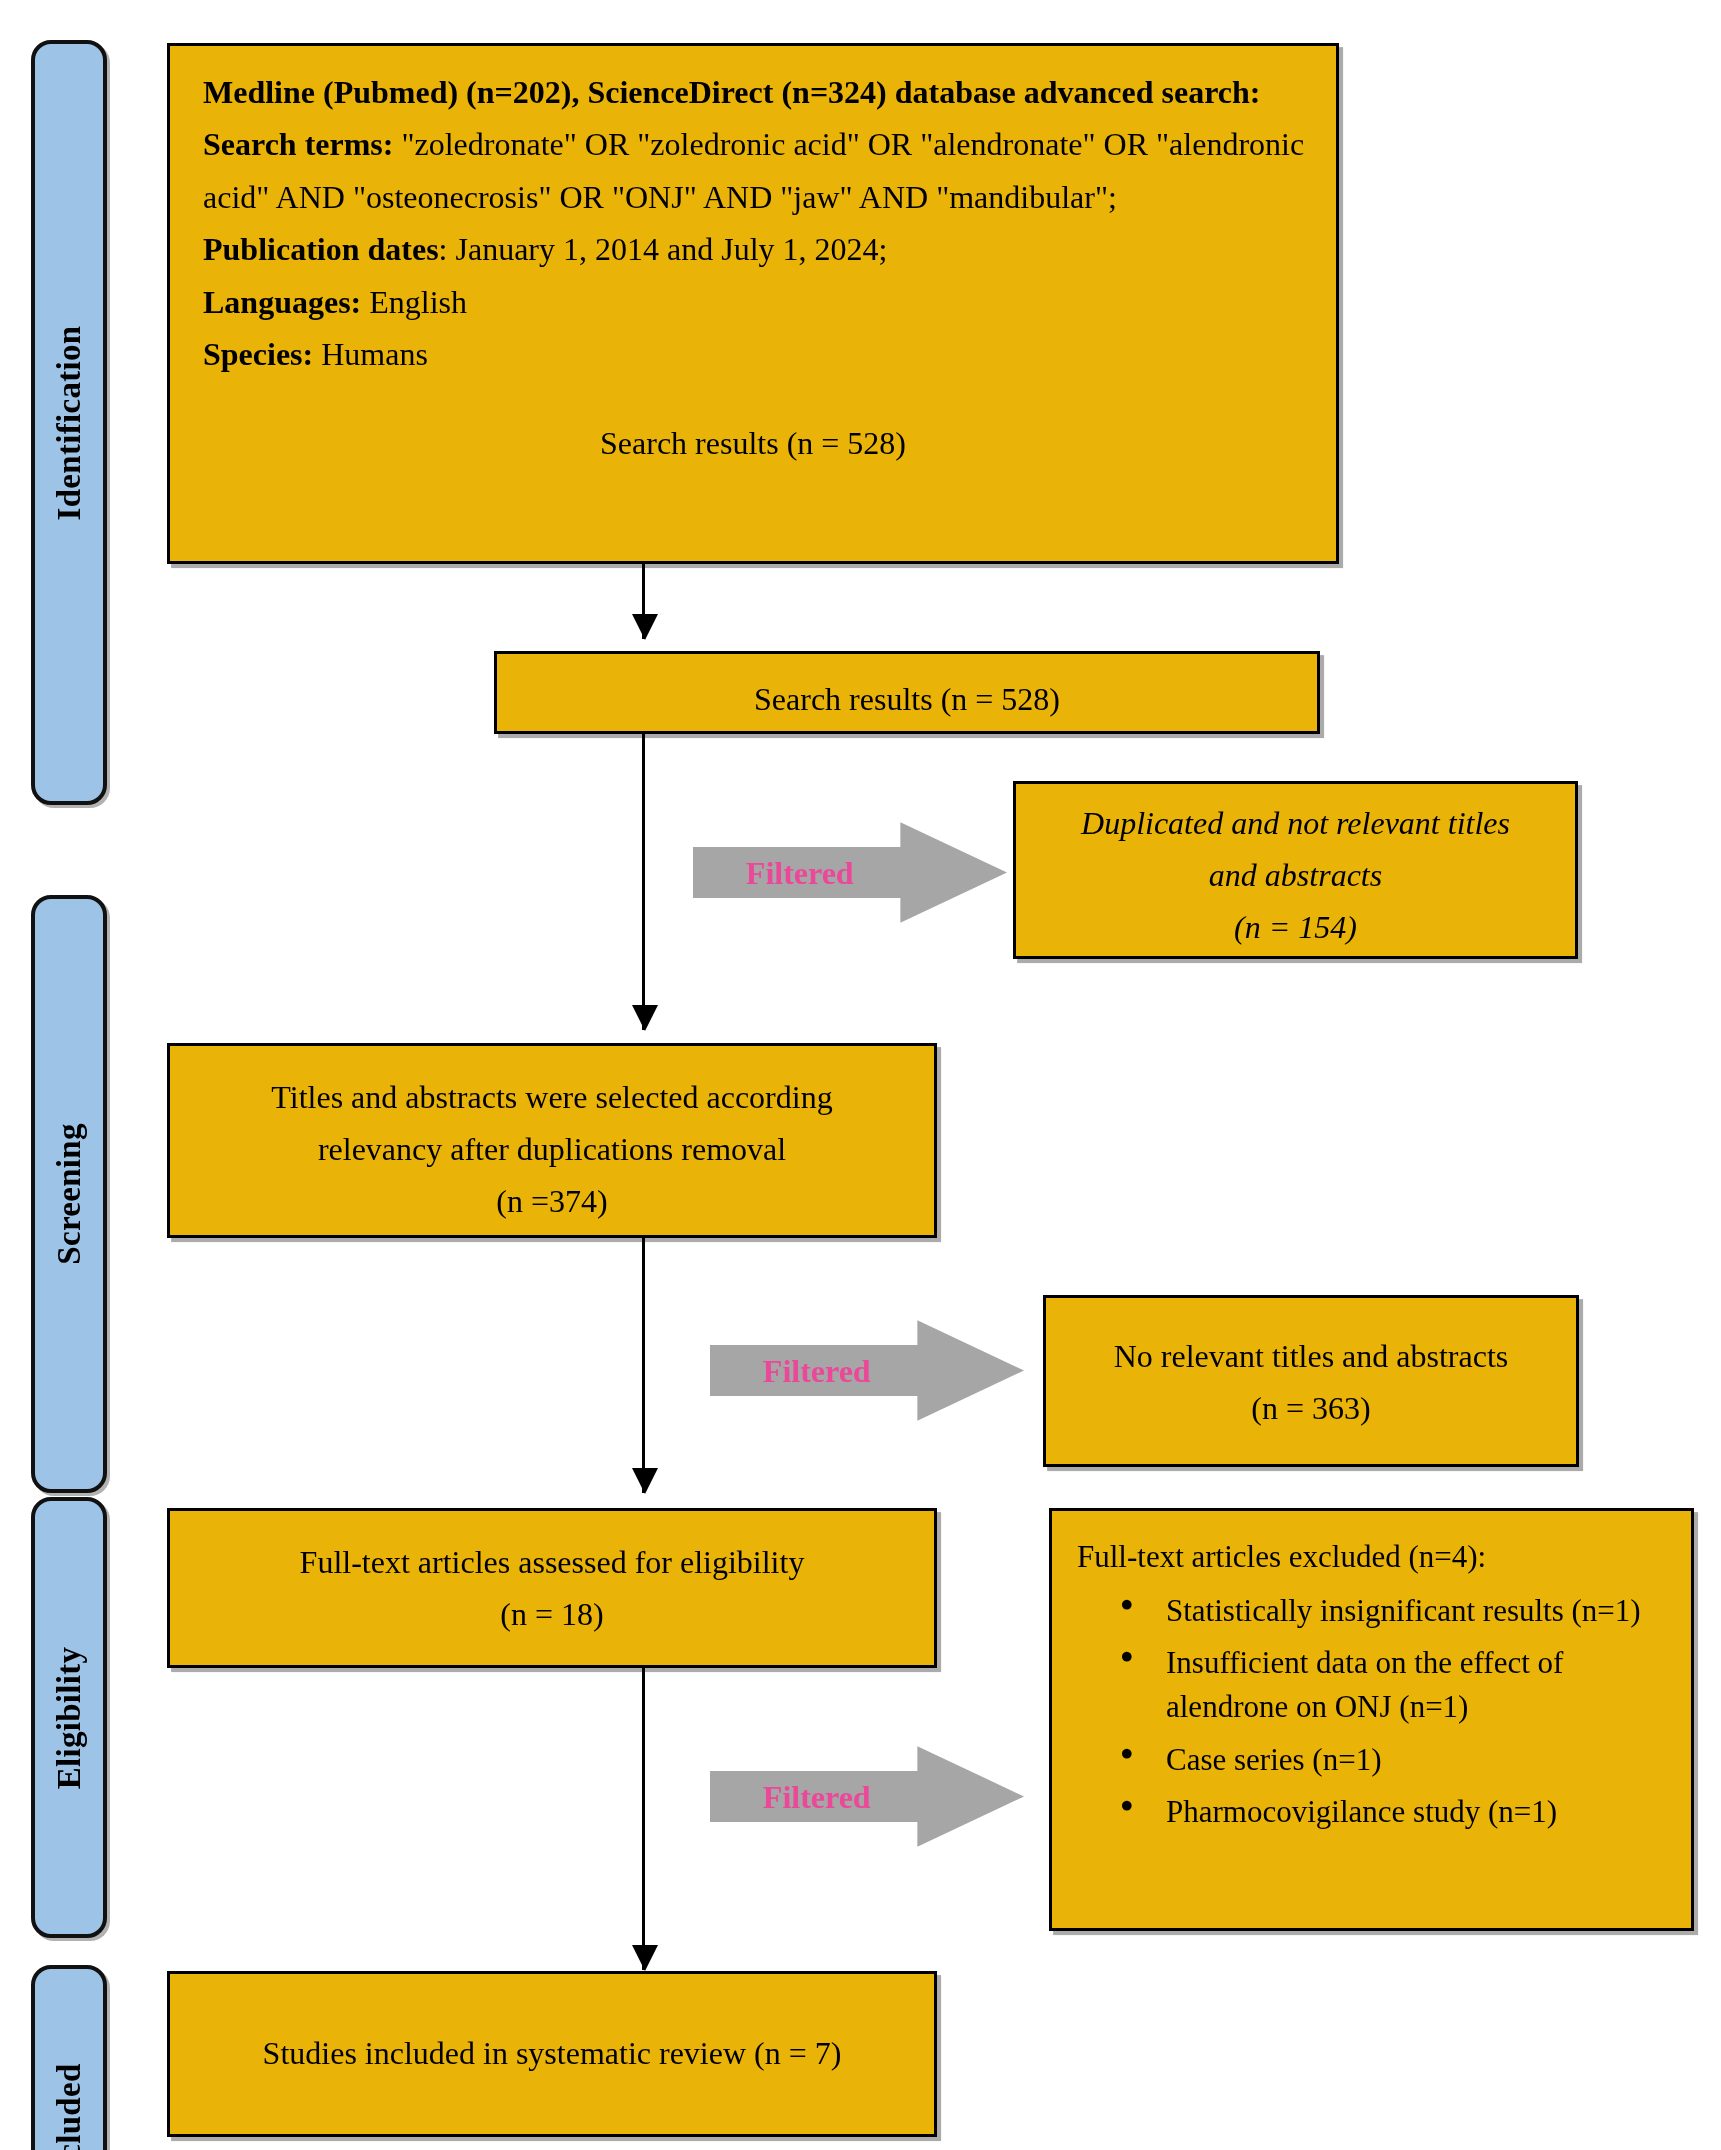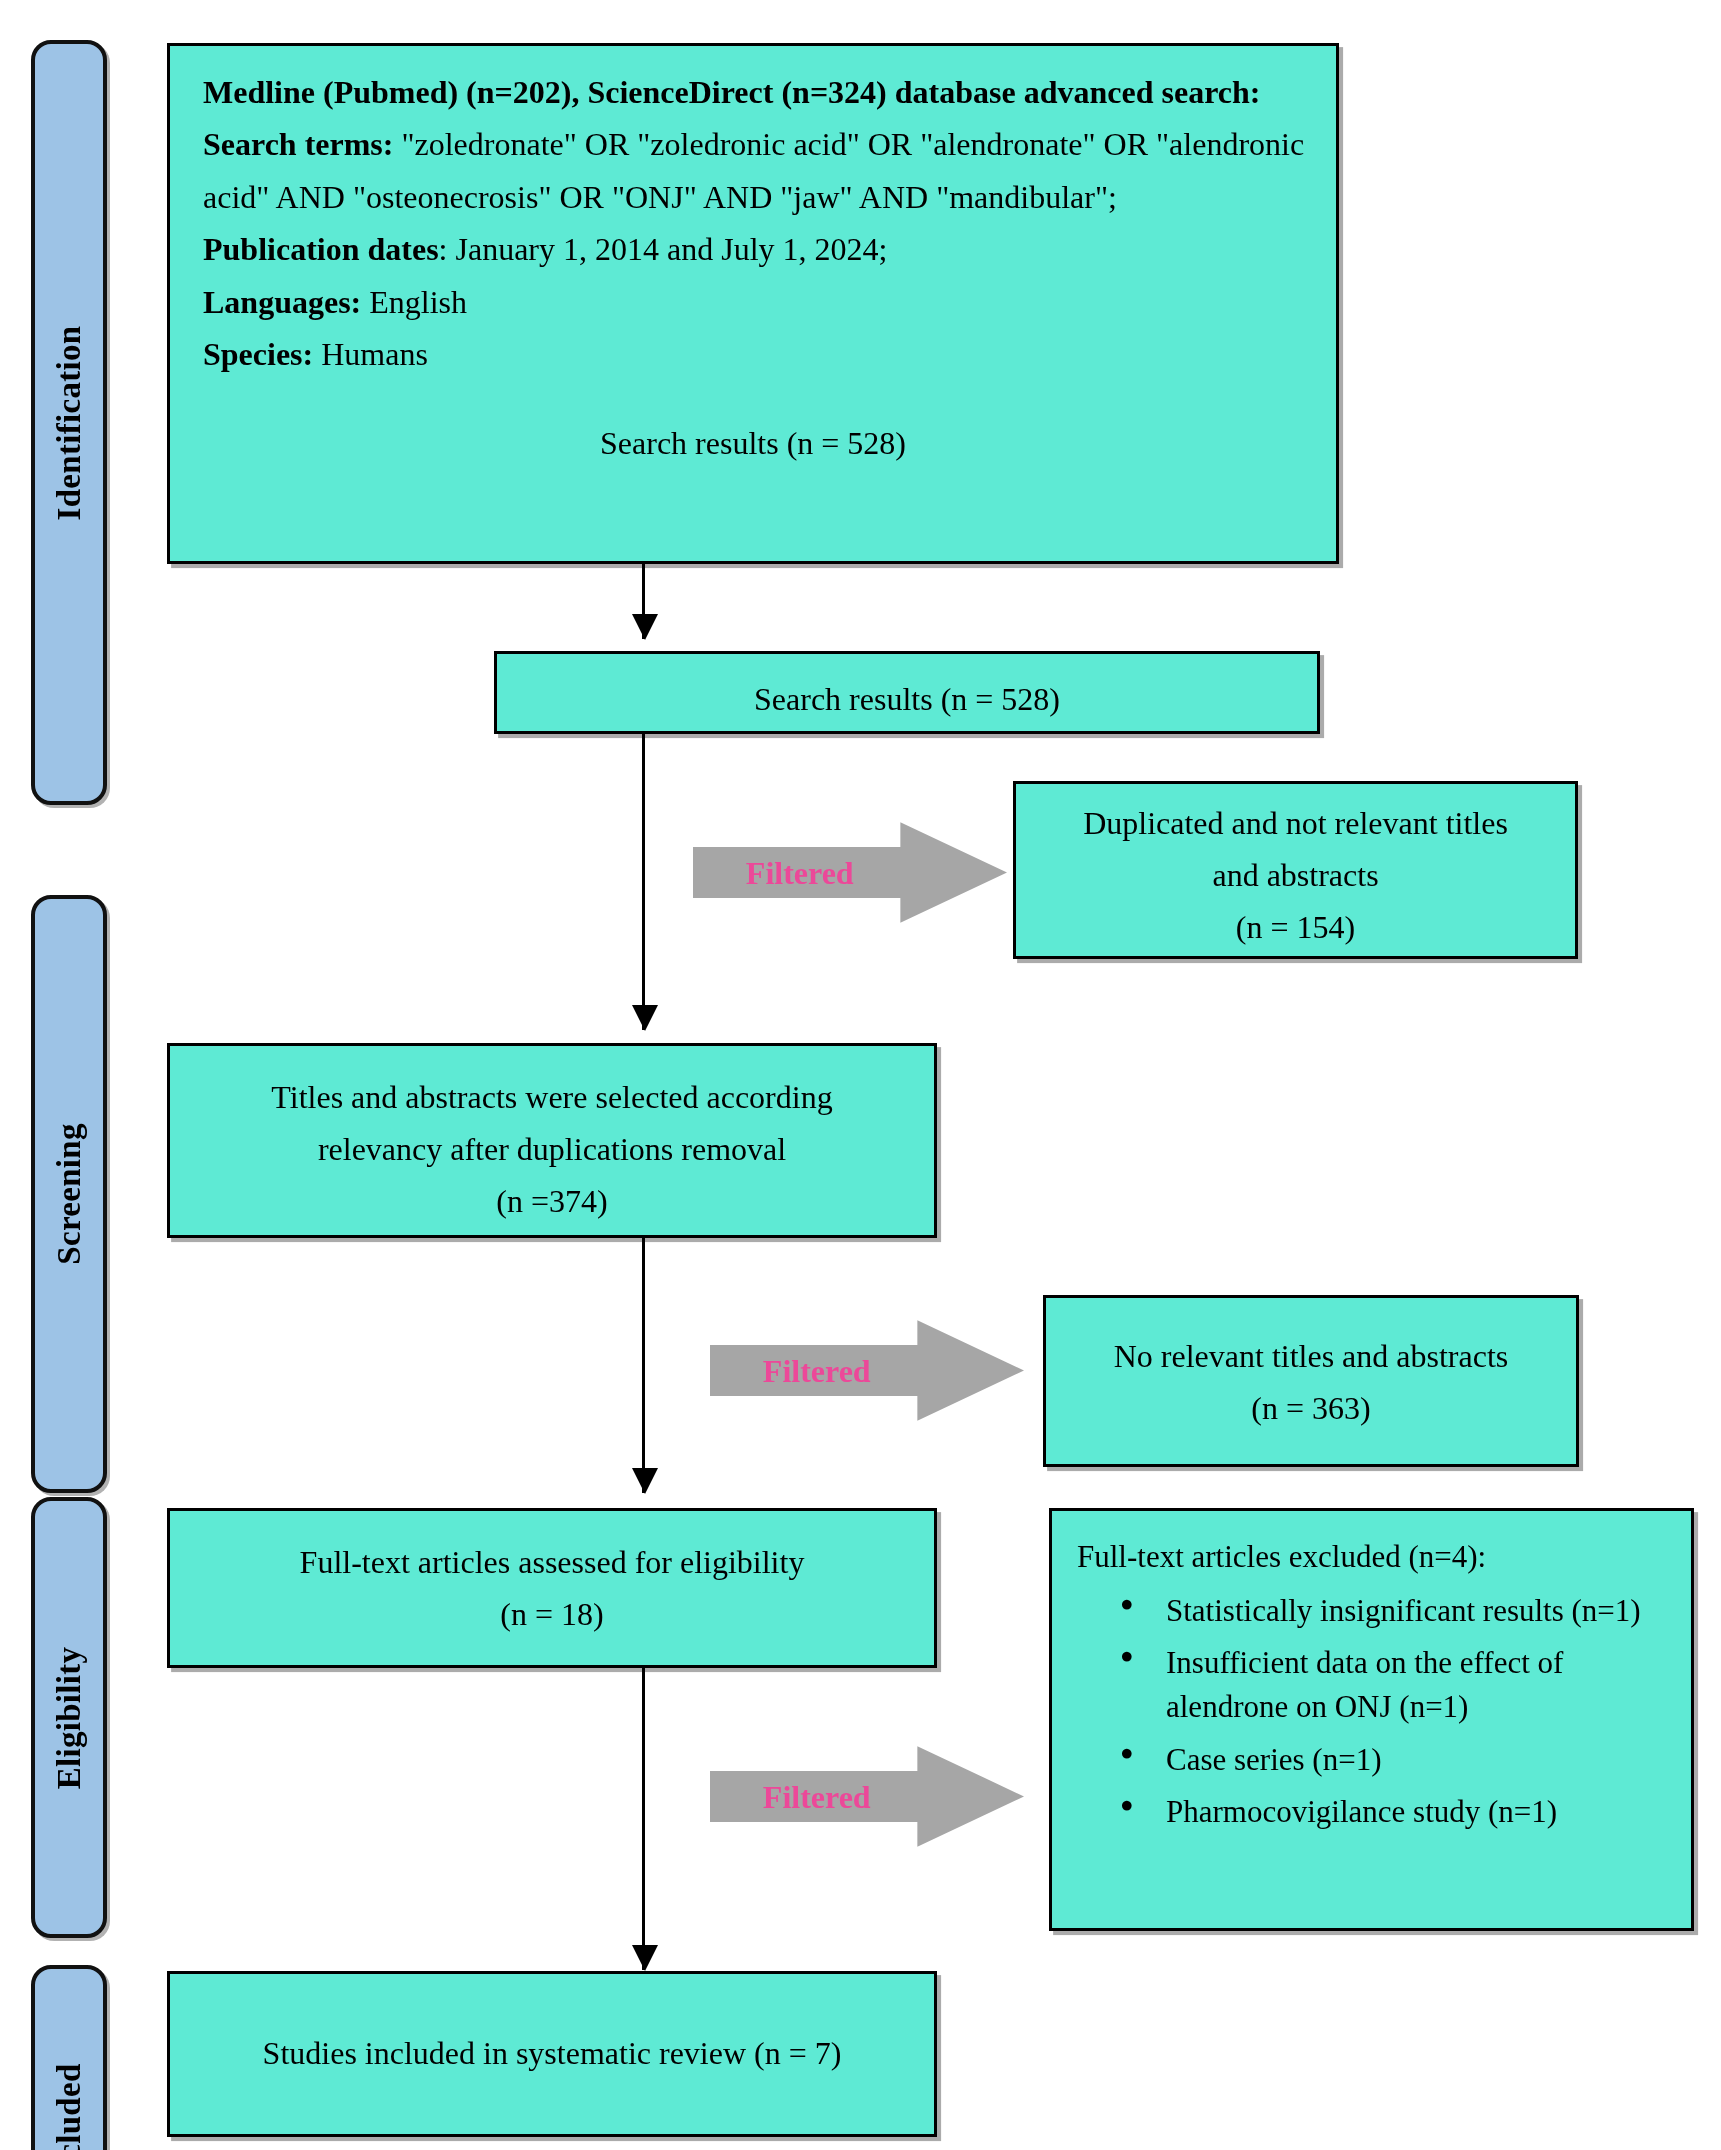--- a/index.html
+++ b/index.html
@@ -39,21 +39,21 @@
     white-space: nowrap;
     font-weight: bold;
     font-size: 33px;
     letter-spacing: 0.3px;
     color: #000000;
   }
 
   
   .box {
     position: absolute;
-    background: #5eead4;
+    background: #eab308;
     border: 3.6px solid #000000;
     box-sizing: border-box;
     box-shadow: 4.1px 4.1px 0 rgba(0,0,0,0.33);
   }
   .box-inner {
     position: absolute;
     left: 0; right: 0;
     box-sizing: border-box;
   }
 
@@ -196,21 +196,21 @@
   <div class="v-arrow" style="left:642px; top:734px; height:296px;"></div>
 
   <div class="filter-arrow" id="filter-1" style="left:693px; top:822px; width:314px; height:101px;">
     <svg width="314" height="101" viewBox="0 0 530 170">
       <polygon points="0,42 350,42 350,0 530,85 350,170 350,128 0,128" fill="#A6A6A6"></polygon>
     </svg>
     <span class="filter-label">Filtered</span>
   </div>
 
   <div class="box" id="box-duplicates" style="left:1013px; top:781px; width:565px; height:178px;">
-    <div class="box-inner centered-text" style="top:14px;">
+    <div class="box-inner centered-text" style="top:14px;font-style:italic;">
       <div>Duplicated and not relevant titles</div>
       <div>and abstracts</div>
       <div>(n = 154)</div>
     </div>
   </div>
 
   <div class="box" id="box-titles-screened" style="left:167px; top:1043px; width:770px; height:195px;">
     <div class="box-inner centered-text" style="top:26px;">
       <div>Titles and abstracts were selected according</div>
       <div>relevancy after duplications removal</div>

